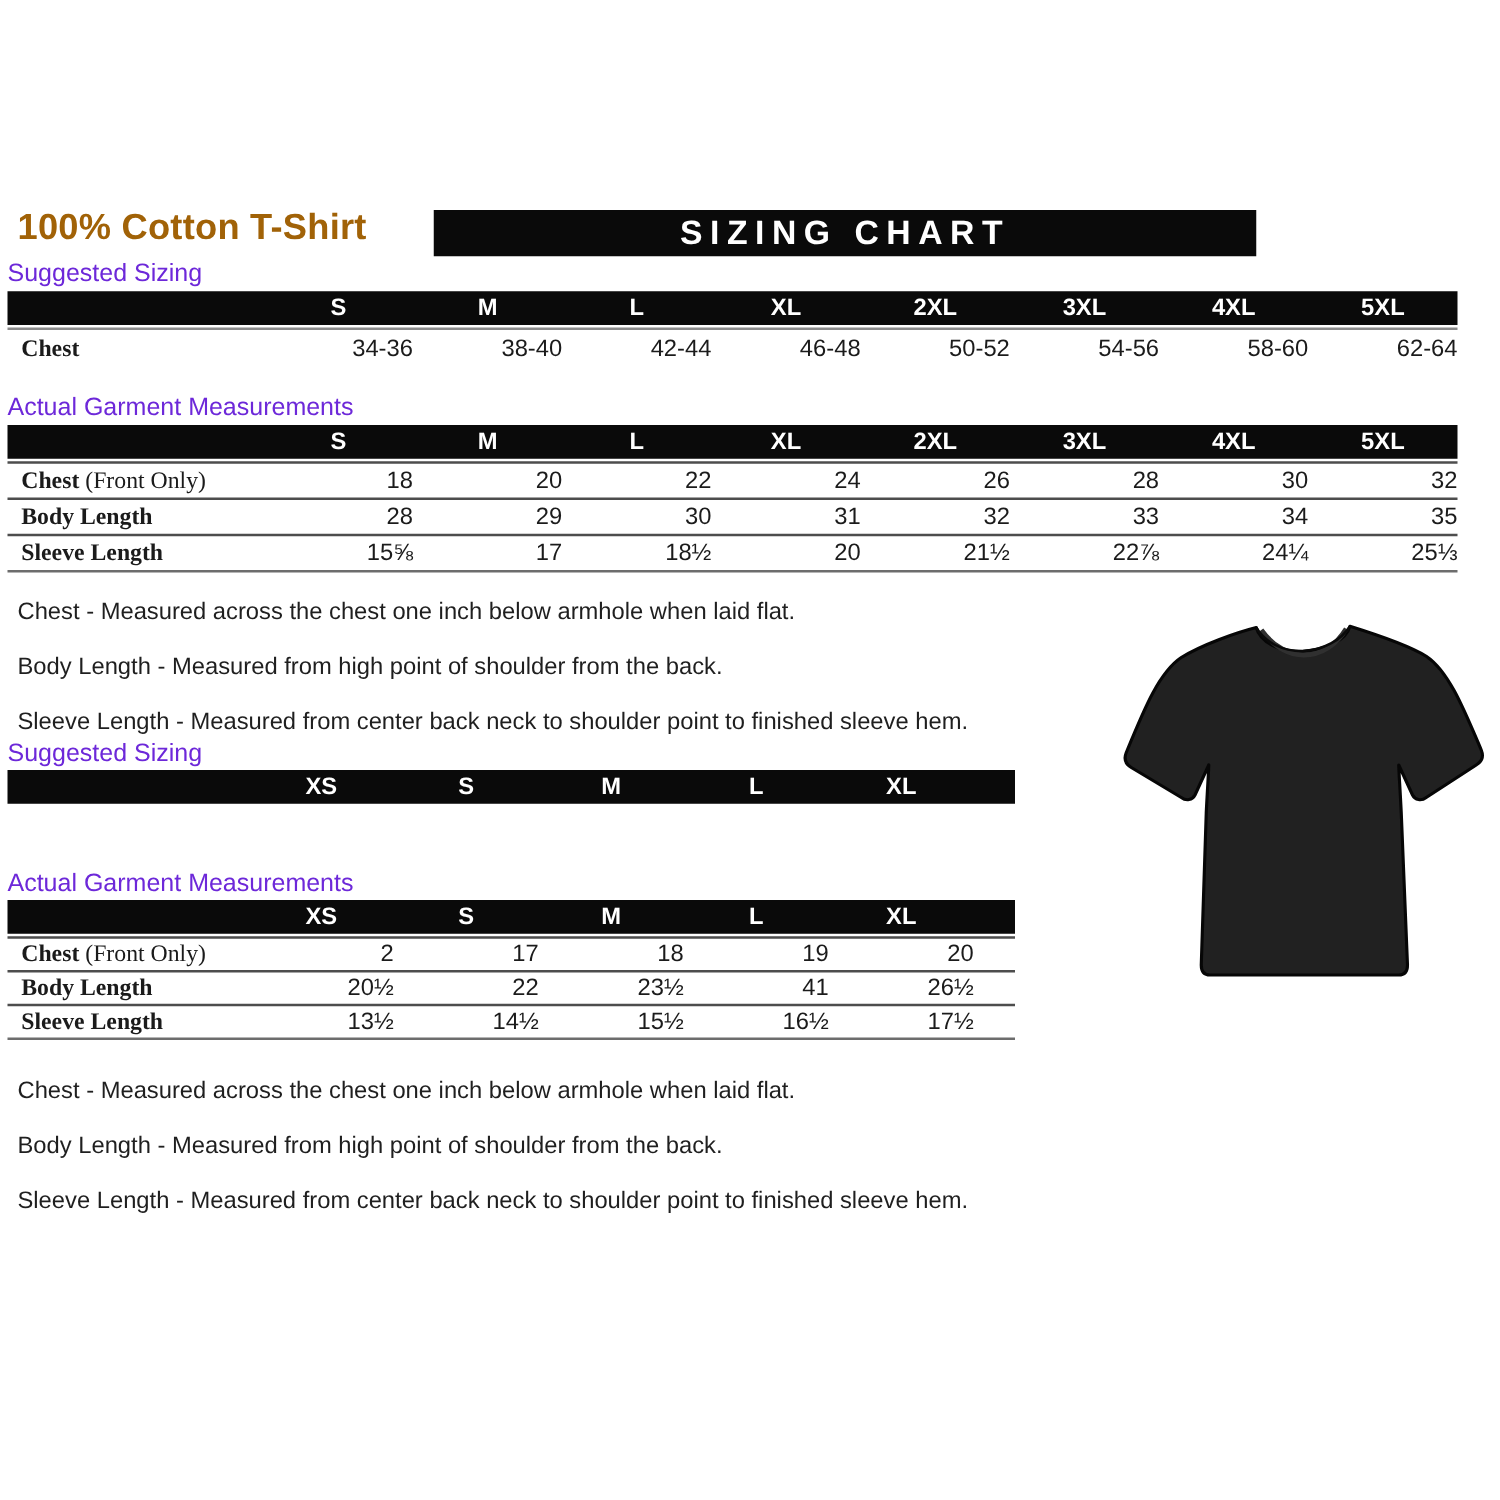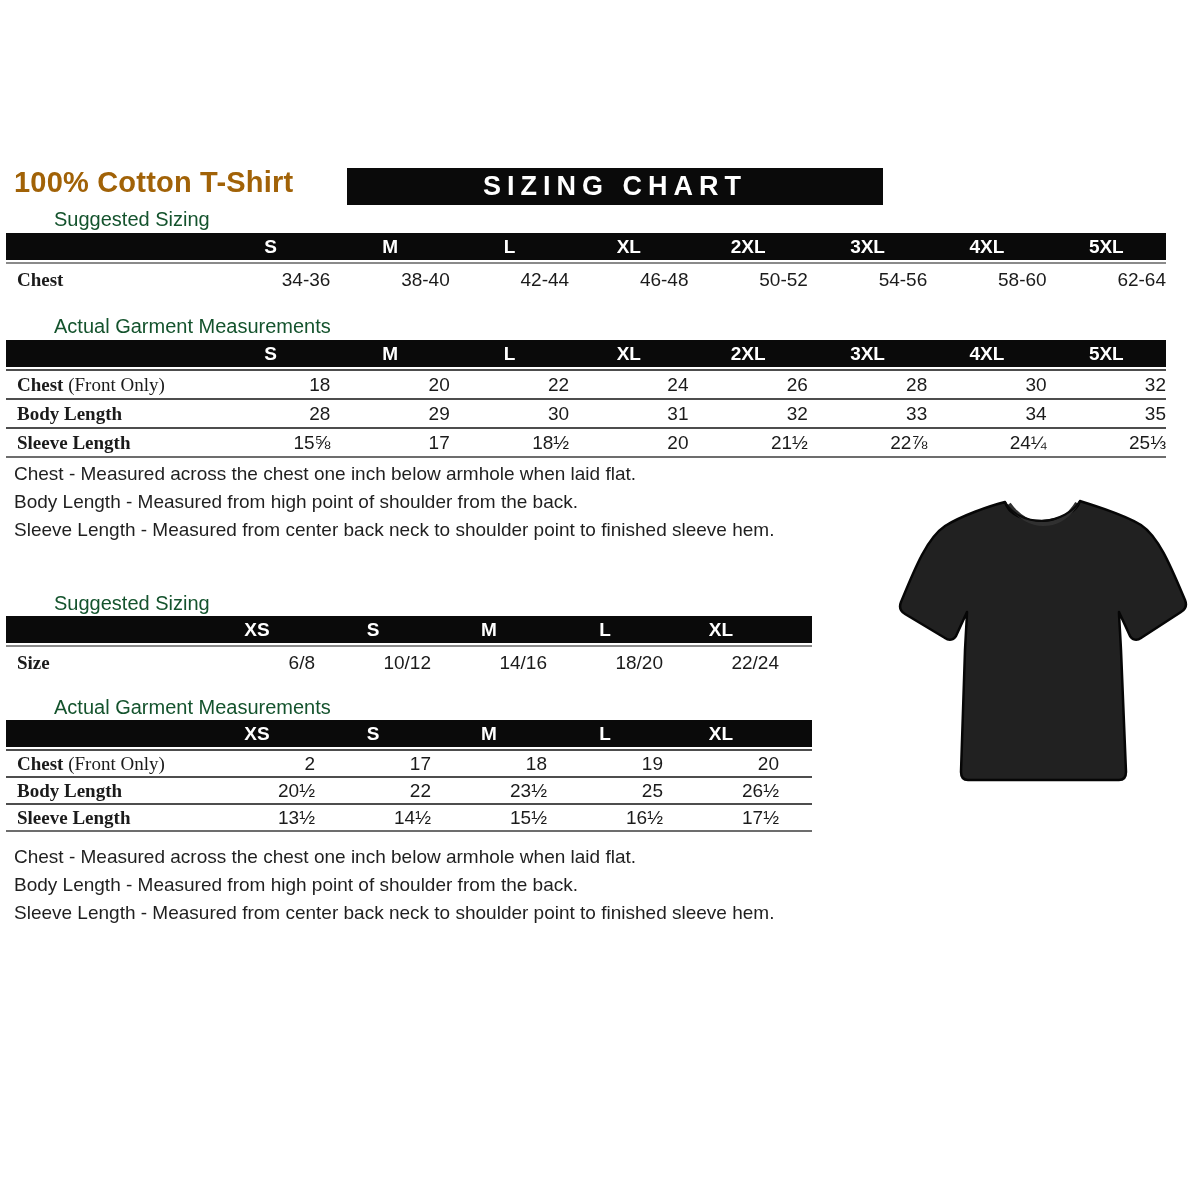--- a/index.html
+++ b/index.html
@@ -6,49 +6,49 @@
   .canvas{
     position:relative;width:1200px;height:1200px;background:#ffffff;overflow:hidden;
     font-family:"Liberation Sans","DejaVu Sans",sans-serif;color:#1a1a1a;
   }
   .abs{position:absolute;}
   .section-title{font-size:29px;font-weight:700;letter-spacing:.2px;color:#a16207;white-space:nowrap;}
   .banner{
     background:#0a0a0a;color:#ffffff;display:flex;align-items:center;justify-content:center;
     font-weight:700;font-size:27px;letter-spacing:6px;
   }
-  .sub-label{font-size:20px;font-weight:400;color:#14532d;white-space:nowrap;margin-left:48px;}
+  .sub-label{font-size:20px;font-weight:400;color:#6d28d9;white-space:nowrap;}
 
   
   .sz-table{display:block;}
   .trow{display:grid;align-items:center;}
   .adult .trow{grid-template-columns:205px repeat(8,1fr);}
   .youth-t .trow{grid-template-columns:193px repeat(5,116px) 1fr;}
   .thead{background:#0a0a0a;height:27px;margin-bottom:2px;}
   .thead .tcell{color:#ffffff;font-weight:700;font-size:19px;text-align:center;}
   .tbody .tcell{font-size:19px;color:#1b1b1b;text-align:right;}
   .tbody .lcell{text-align:left;padding-left:11px;font-family:Liberation Serif, serif;}
   .suggested .tbody{height:31px;border-top:2px solid #8a8a8a;}
   .actual .tbody{border-top:2px solid #4d4d4d;}
   .actual.adult .tbody{height:27px;}
   .actual.youth-t .tbody{height:25px;}
   .actual{border-bottom:2px solid #6d6d6d;}
   .lcell b{font-weight:700;}
 
   .notes{font-size:19px;color:#1f1f1f;}
-  .notes .note-line{height:28px;line-height:28px;white-space:nowrap;}
+  .notes .note-line{height:28px;line-height:28px;white-space:nowrap;margin-top:16px;}
 </style>
 </head>
 <body>
 
 <div class="canvas">
 
   <div class="abs section-title" style="left:14px;top:166px;">100% Cotton T-Shirt</div>
 
-  <div class="abs banner" style="left:347px;top:168px;width:536px;height:37px;">SIZING CHART</div>
+  <div class="abs banner" style="left:347px;top:168px;width:658px;height:37px;">SIZING CHART</div>
 
   <div class="abs sub-label" style="left:6px;top:208px;">Suggested Sizing</div>
 
   <div class="abs sz-table adult suggested" style="left:6px;top:233px;width:1160px;">
       <div class="trow thead">
         <div class="tcell lcell"></div>
         <div class="tcell">S</div>
         <div class="tcell">M</div>
         <div class="tcell">L</div>
         <div class="tcell">XL</div>
@@ -130,28 +130,20 @@
 
   <div class="abs sz-table youth-t suggested" style="left:6px;top:616px;width:806px;">
       <div class="trow thead">
         <div class="tcell lcell"></div>
         <div class="tcell">XS</div>
         <div class="tcell">S</div>
         <div class="tcell">M</div>
         <div class="tcell">L</div>
         <div class="tcell">XL</div>
       </div>
-      <div class="trow tbody">
-        <div class="tcell lcell"><b>Size</b></div>
-        <div class="tcell vcell">6/8</div>
-        <div class="tcell vcell">10/12</div>
-        <div class="tcell vcell">14/16</div>
-        <div class="tcell vcell">18/20</div>
-        <div class="tcell vcell">22/24</div>
-      </div>
     </div>
 
   <div class="abs sub-label" style="left:6px;top:696px;">Actual Garment Measurements</div>
 
   <div class="abs sz-table youth-t actual" style="left:6px;top:720px;width:806px;">
       <div class="trow thead">
         <div class="tcell lcell"></div>
         <div class="tcell">XS</div>
         <div class="tcell">S</div>
         <div class="tcell">M</div>
@@ -164,21 +156,21 @@
         <div class="tcell vcell">17</div>
         <div class="tcell vcell">18</div>
         <div class="tcell vcell">19</div>
         <div class="tcell vcell">20</div>
       </div>
       <div class="trow tbody">
         <div class="tcell lcell"><b>Body Length</b></div>
         <div class="tcell vcell">20½</div>
         <div class="tcell vcell">22</div>
         <div class="tcell vcell">23½</div>
-        <div class="tcell vcell">25</div>
+        <div class="tcell vcell">41</div>
         <div class="tcell vcell">26½</div>
       </div>
       <div class="trow tbody">
         <div class="tcell lcell"><b>Sleeve Length</b></div>
         <div class="tcell vcell">13½</div>
         <div class="tcell vcell">14½</div>
         <div class="tcell vcell">15½</div>
         <div class="tcell vcell">16½</div>
         <div class="tcell vcell">17½</div>
       </div>

